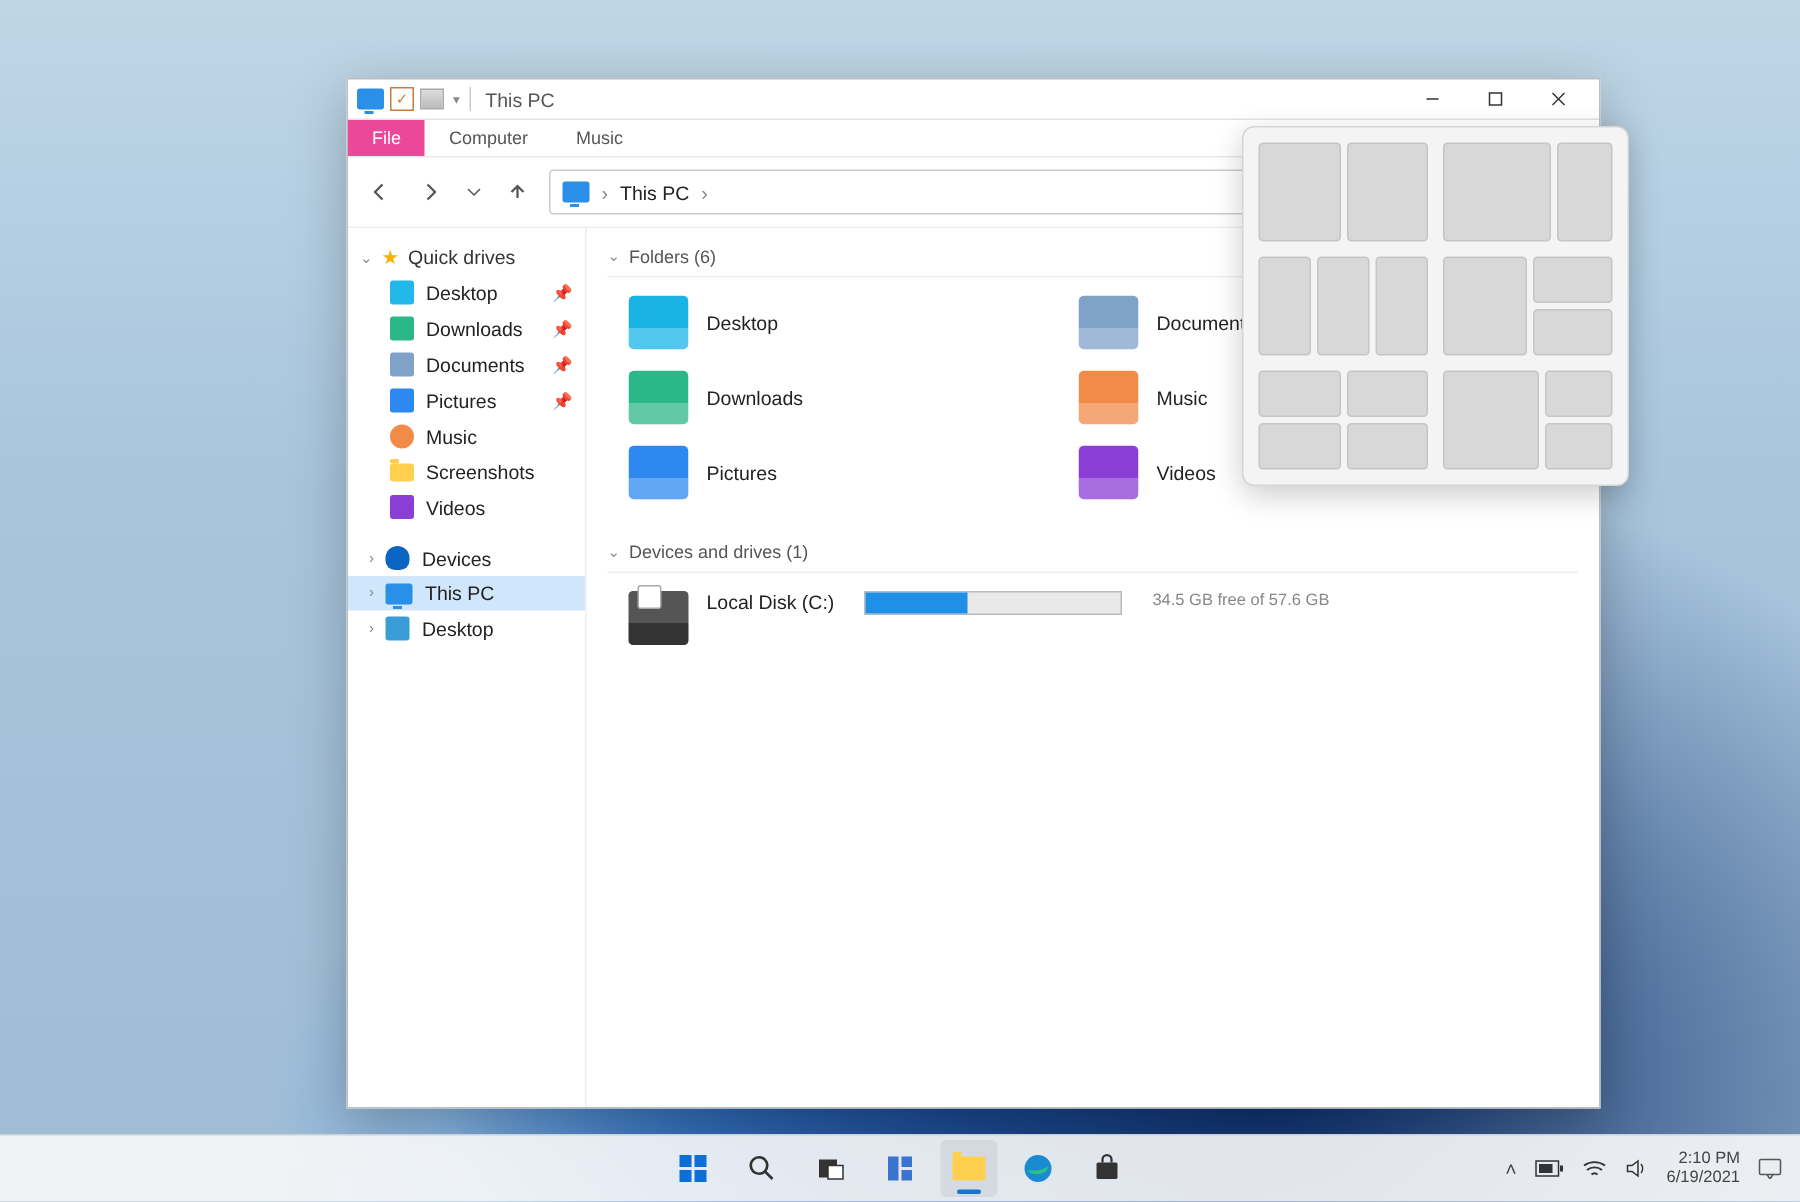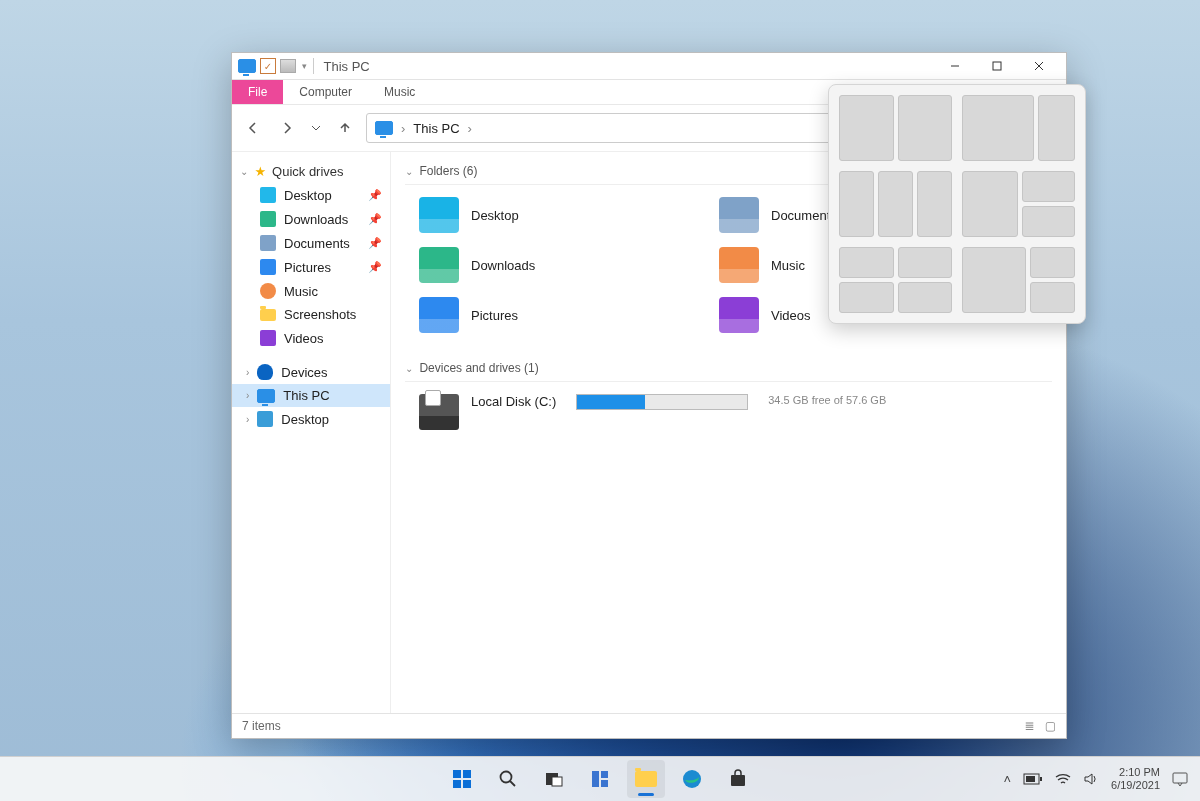--- a/index.html
+++ b/index.html
@@ -254,27 +254,20 @@
           <span>Local Disk (C:)</span>
           <div class="drv-bar">
               <div class="drv-fill" id="drv-fill" style="width: 40%;"></div>
             </div>
           <span class="drv-free">34.5 GB free of 57.6 GB</span>
         </div>
       </div>
     </div>
   </div>
 
-  <div class="statusbar">
-    <span>7 items</span>
-    <div class="right">
-      <span>≣</span>
-      <span>▢</span>
-    </div>
-  </div>
 </div>
 
 <div class="snap-flyout">
   <div class="snap-opt">
       <div class="srect" style="flex:1"></div>
       <div class="srect" style="flex:1"></div>
     </div>
   <div class="snap-opt">
       <div class="srect" style="flex:2"></div>
       <div class="srect" style="flex:1"></div>

